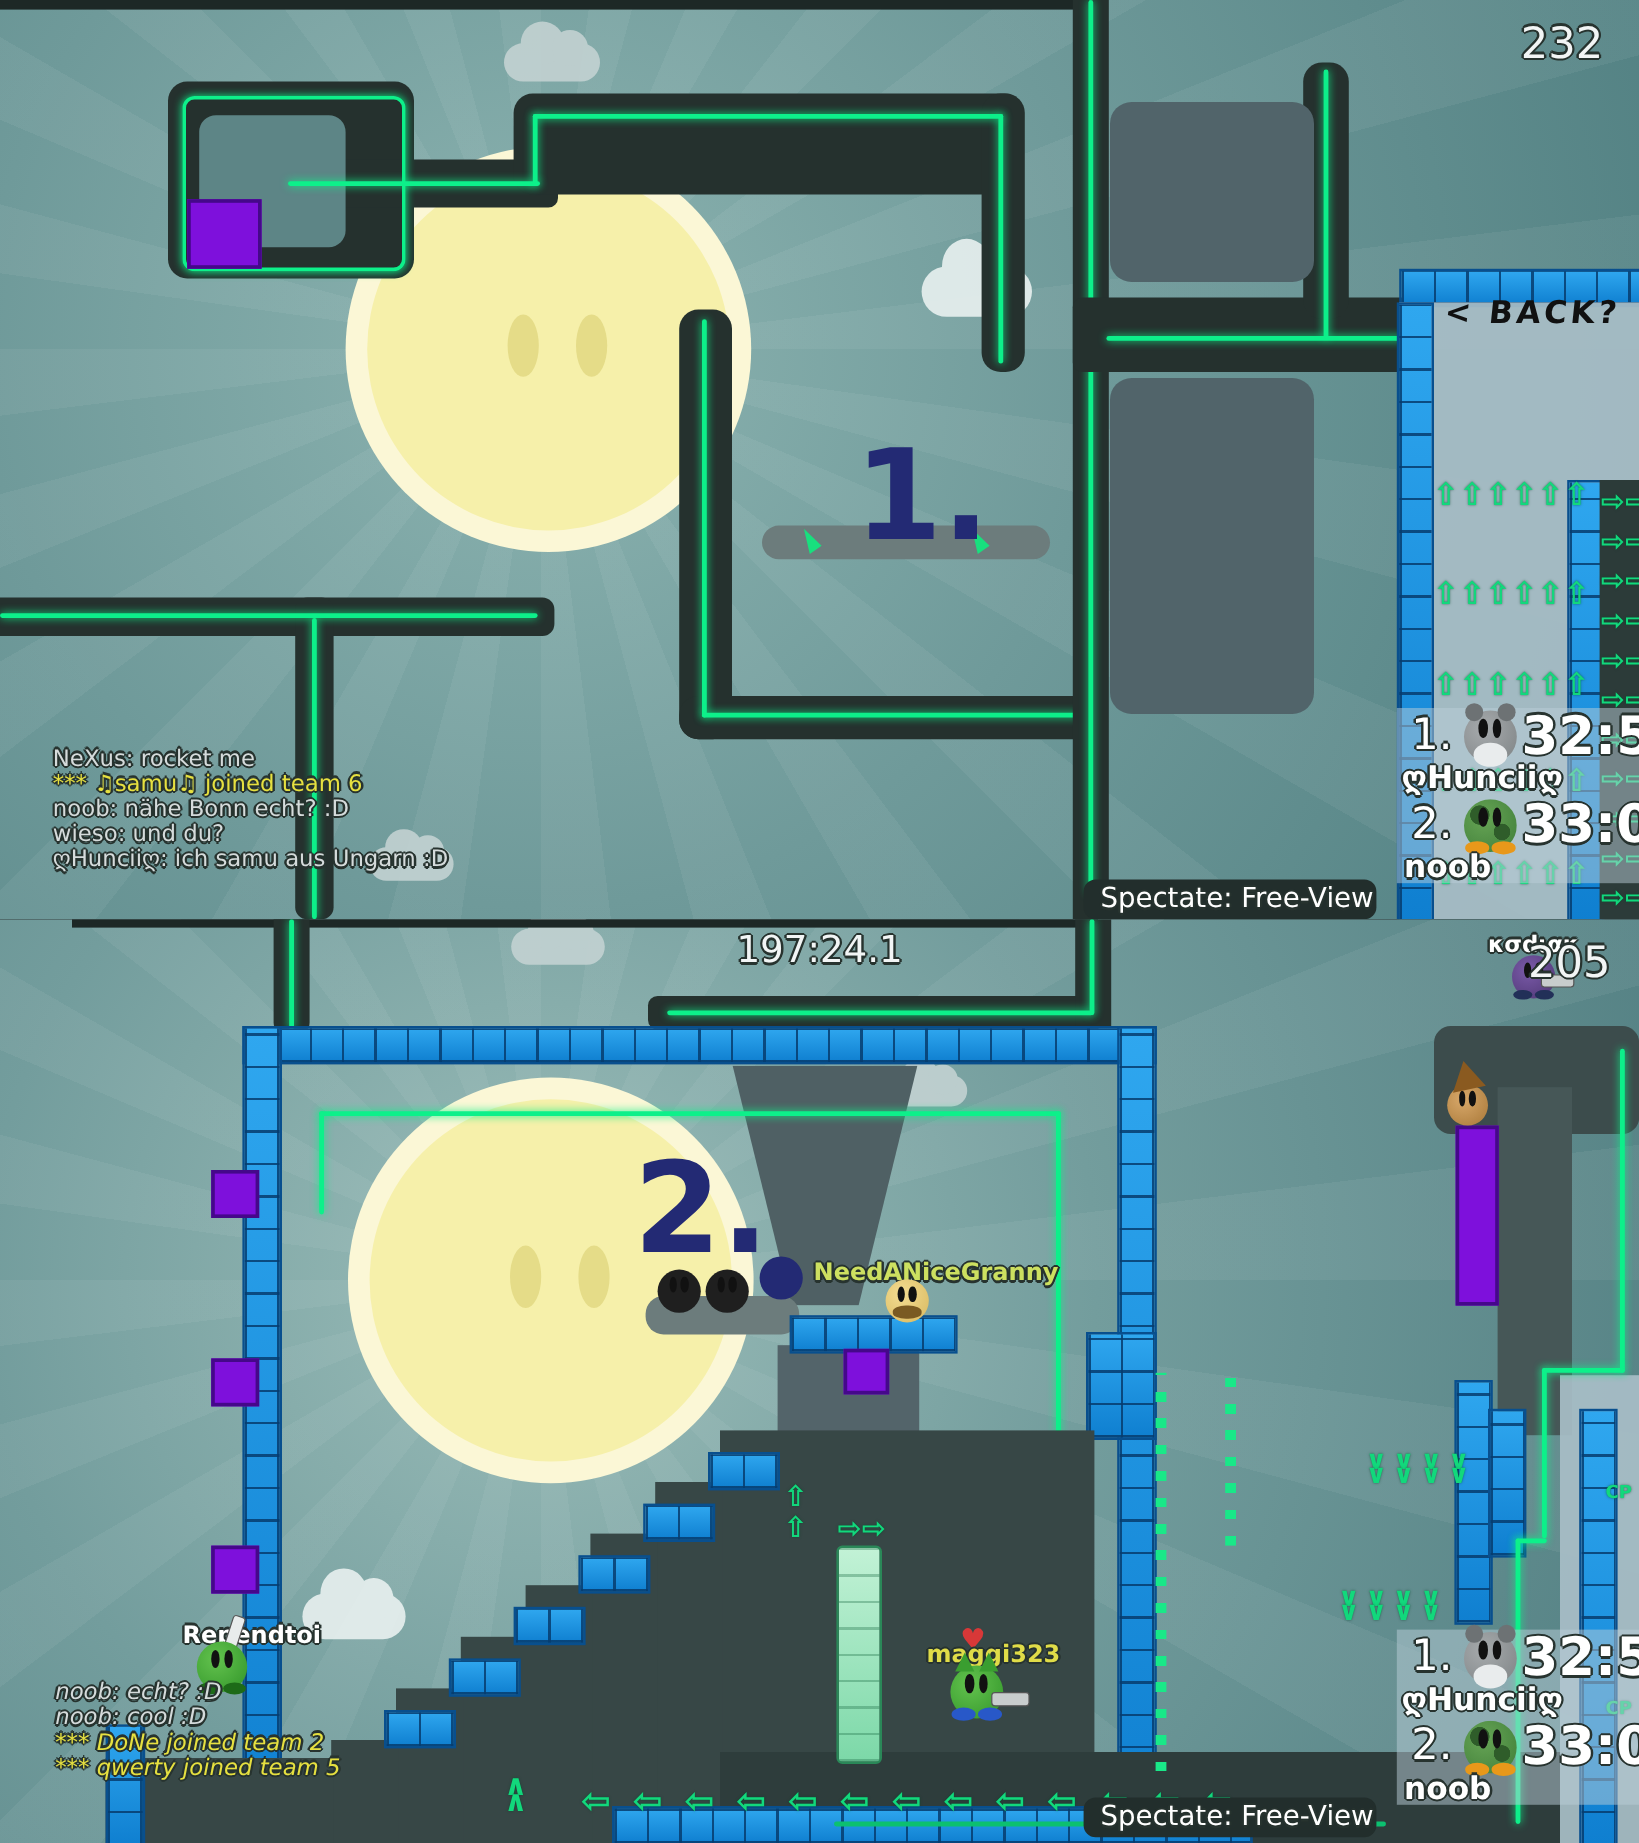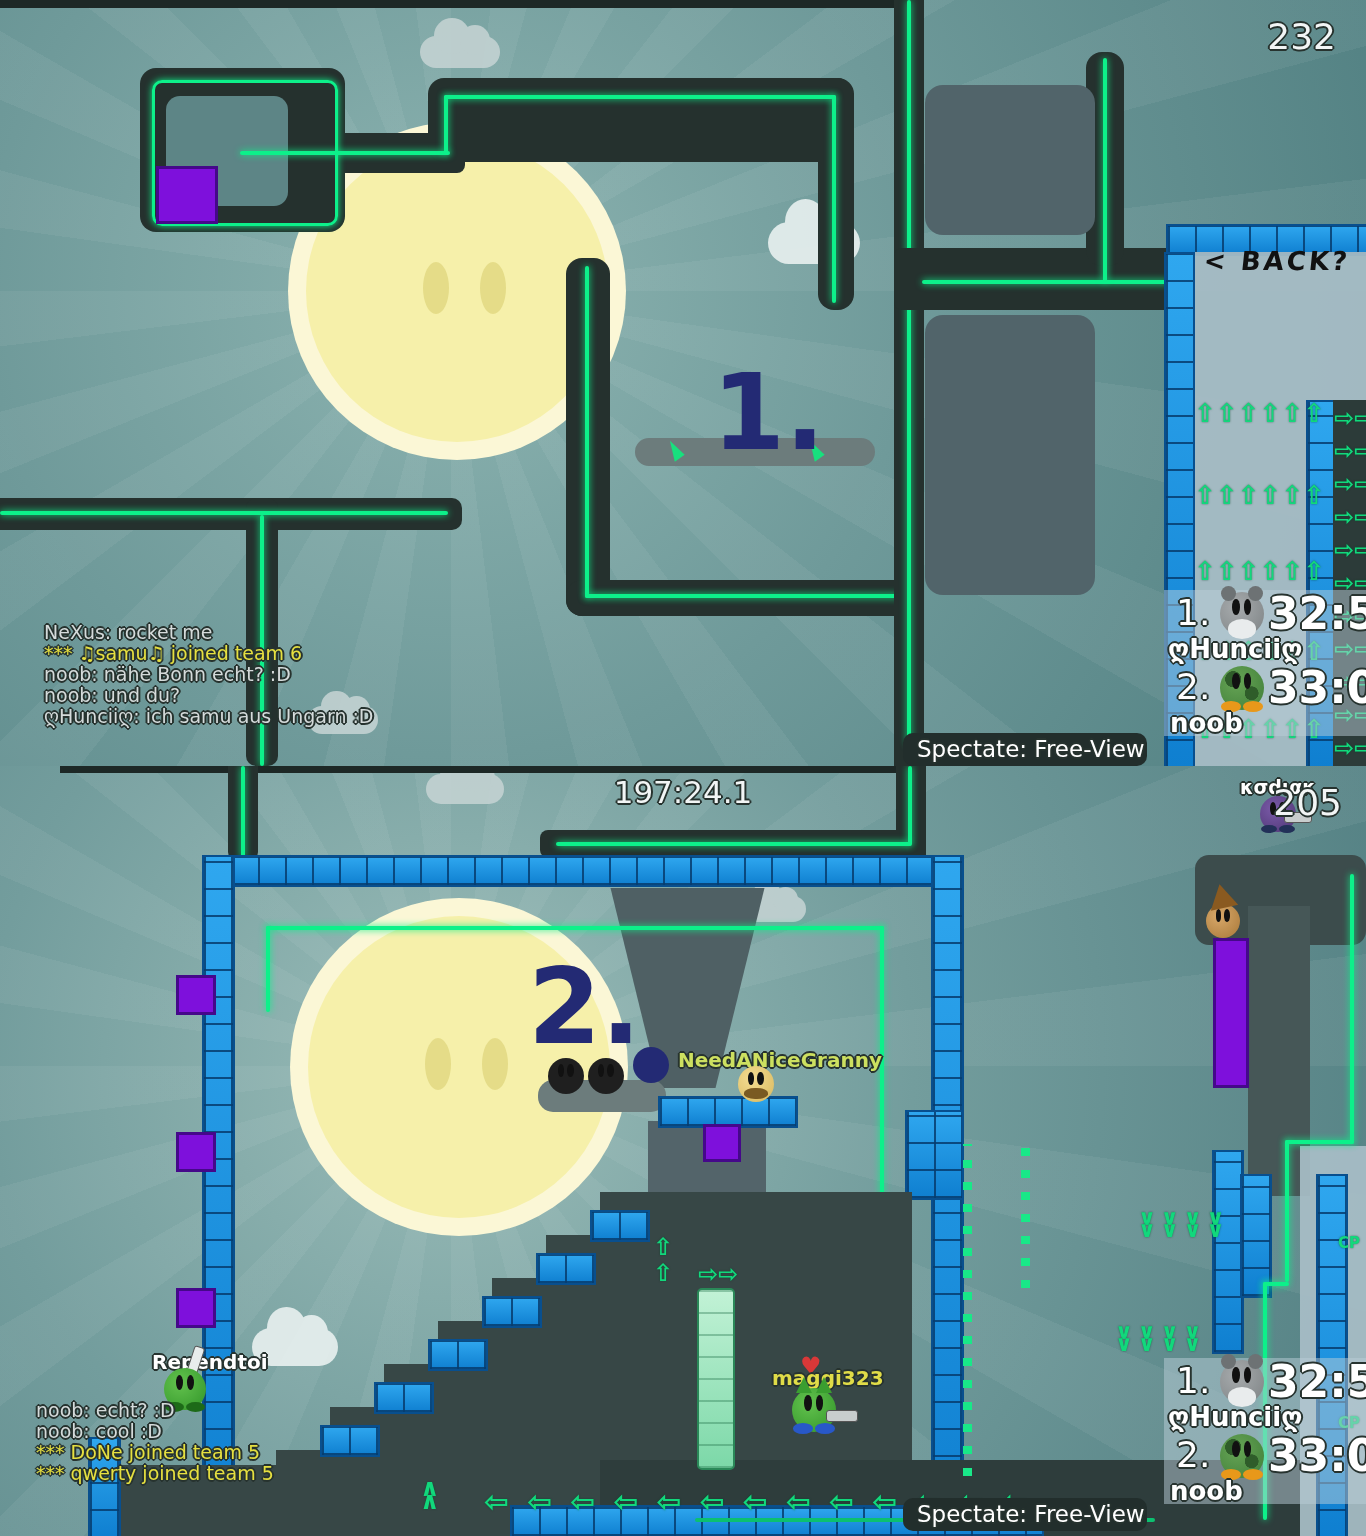--- a/index.html
+++ b/index.html
@@ -172,21 +172,21 @@
 ⇨⇨
 ⇨⇨
 ⇨⇨</div>
 
     <div class="hud-score ol" style="right:30px;top:16px;">232</div>
 
     <div class="chat ol" style="left:16px;top:622px;">
       <div>NeXus: rocket me</div>
       <div class="sys">*** ♫samu♫ joined team 6</div>
       <div>noob: nähe Bonn echt? :D</div>
-      <div>noob: und du?</div>
+      <div>wieso: und du?</div>
       <div>ღHunciiღ: ich samu aus Ungarn :D</div>
     </div>
 
     <div class="lb" style="left:1164px;top:590px;">
       <span class="rank ol" style="left:12px;top:2px;">1.</span>
       <span class="tee mouse" style="left:56px;top:2px;width:44px;height:44px;">
           <span class="belly"></span>
           <span class="eye e1"></span>
           <span class="eye e2"></span>
         </span>
@@ -345,24 +345,24 @@
     <span class="tee green ears" style="left:792px;top:622px;width:44px;height:44px;">
         <span class="eye e1"></span>
         <span class="eye e2"></span>
         <span class="foot f1" style="background:#2858c8;"></span>
         <span class="foot f2" style="background:#2858c8;"></span>
       </span>
     <div class="gun" style="left:826px;top:644px;width:30px;height:10px;"></div>
 
     <div class="hud-timer ol">197:24.1</div>
 
-    <div class="chat ol" style="left:8px;top:634px;">
+    <div class="chat ol" style="left:18px;top:634px;font-style:italic;">
       <div>noob: echt? :D</div>
       <div>noob: cool :D</div>
-      <div class="sys">*** DoNe joined team 5</div>
+      <div class="sys">*** DoNe joined team 2</div>
       <div class="sys">*** qwerty joined team 5</div>
     </div>
 
     <div class="lb" style="left:1164px;top:592px;">
       <span class="rank ol" style="left:12px;top:2px;">1.</span>
       <span class="tee mouse" style="left:56px;top:2px;width:44px;height:44px;">
           <span class="belly"></span>
           <span class="eye e1"></span>
           <span class="eye e2"></span>
         </span>

